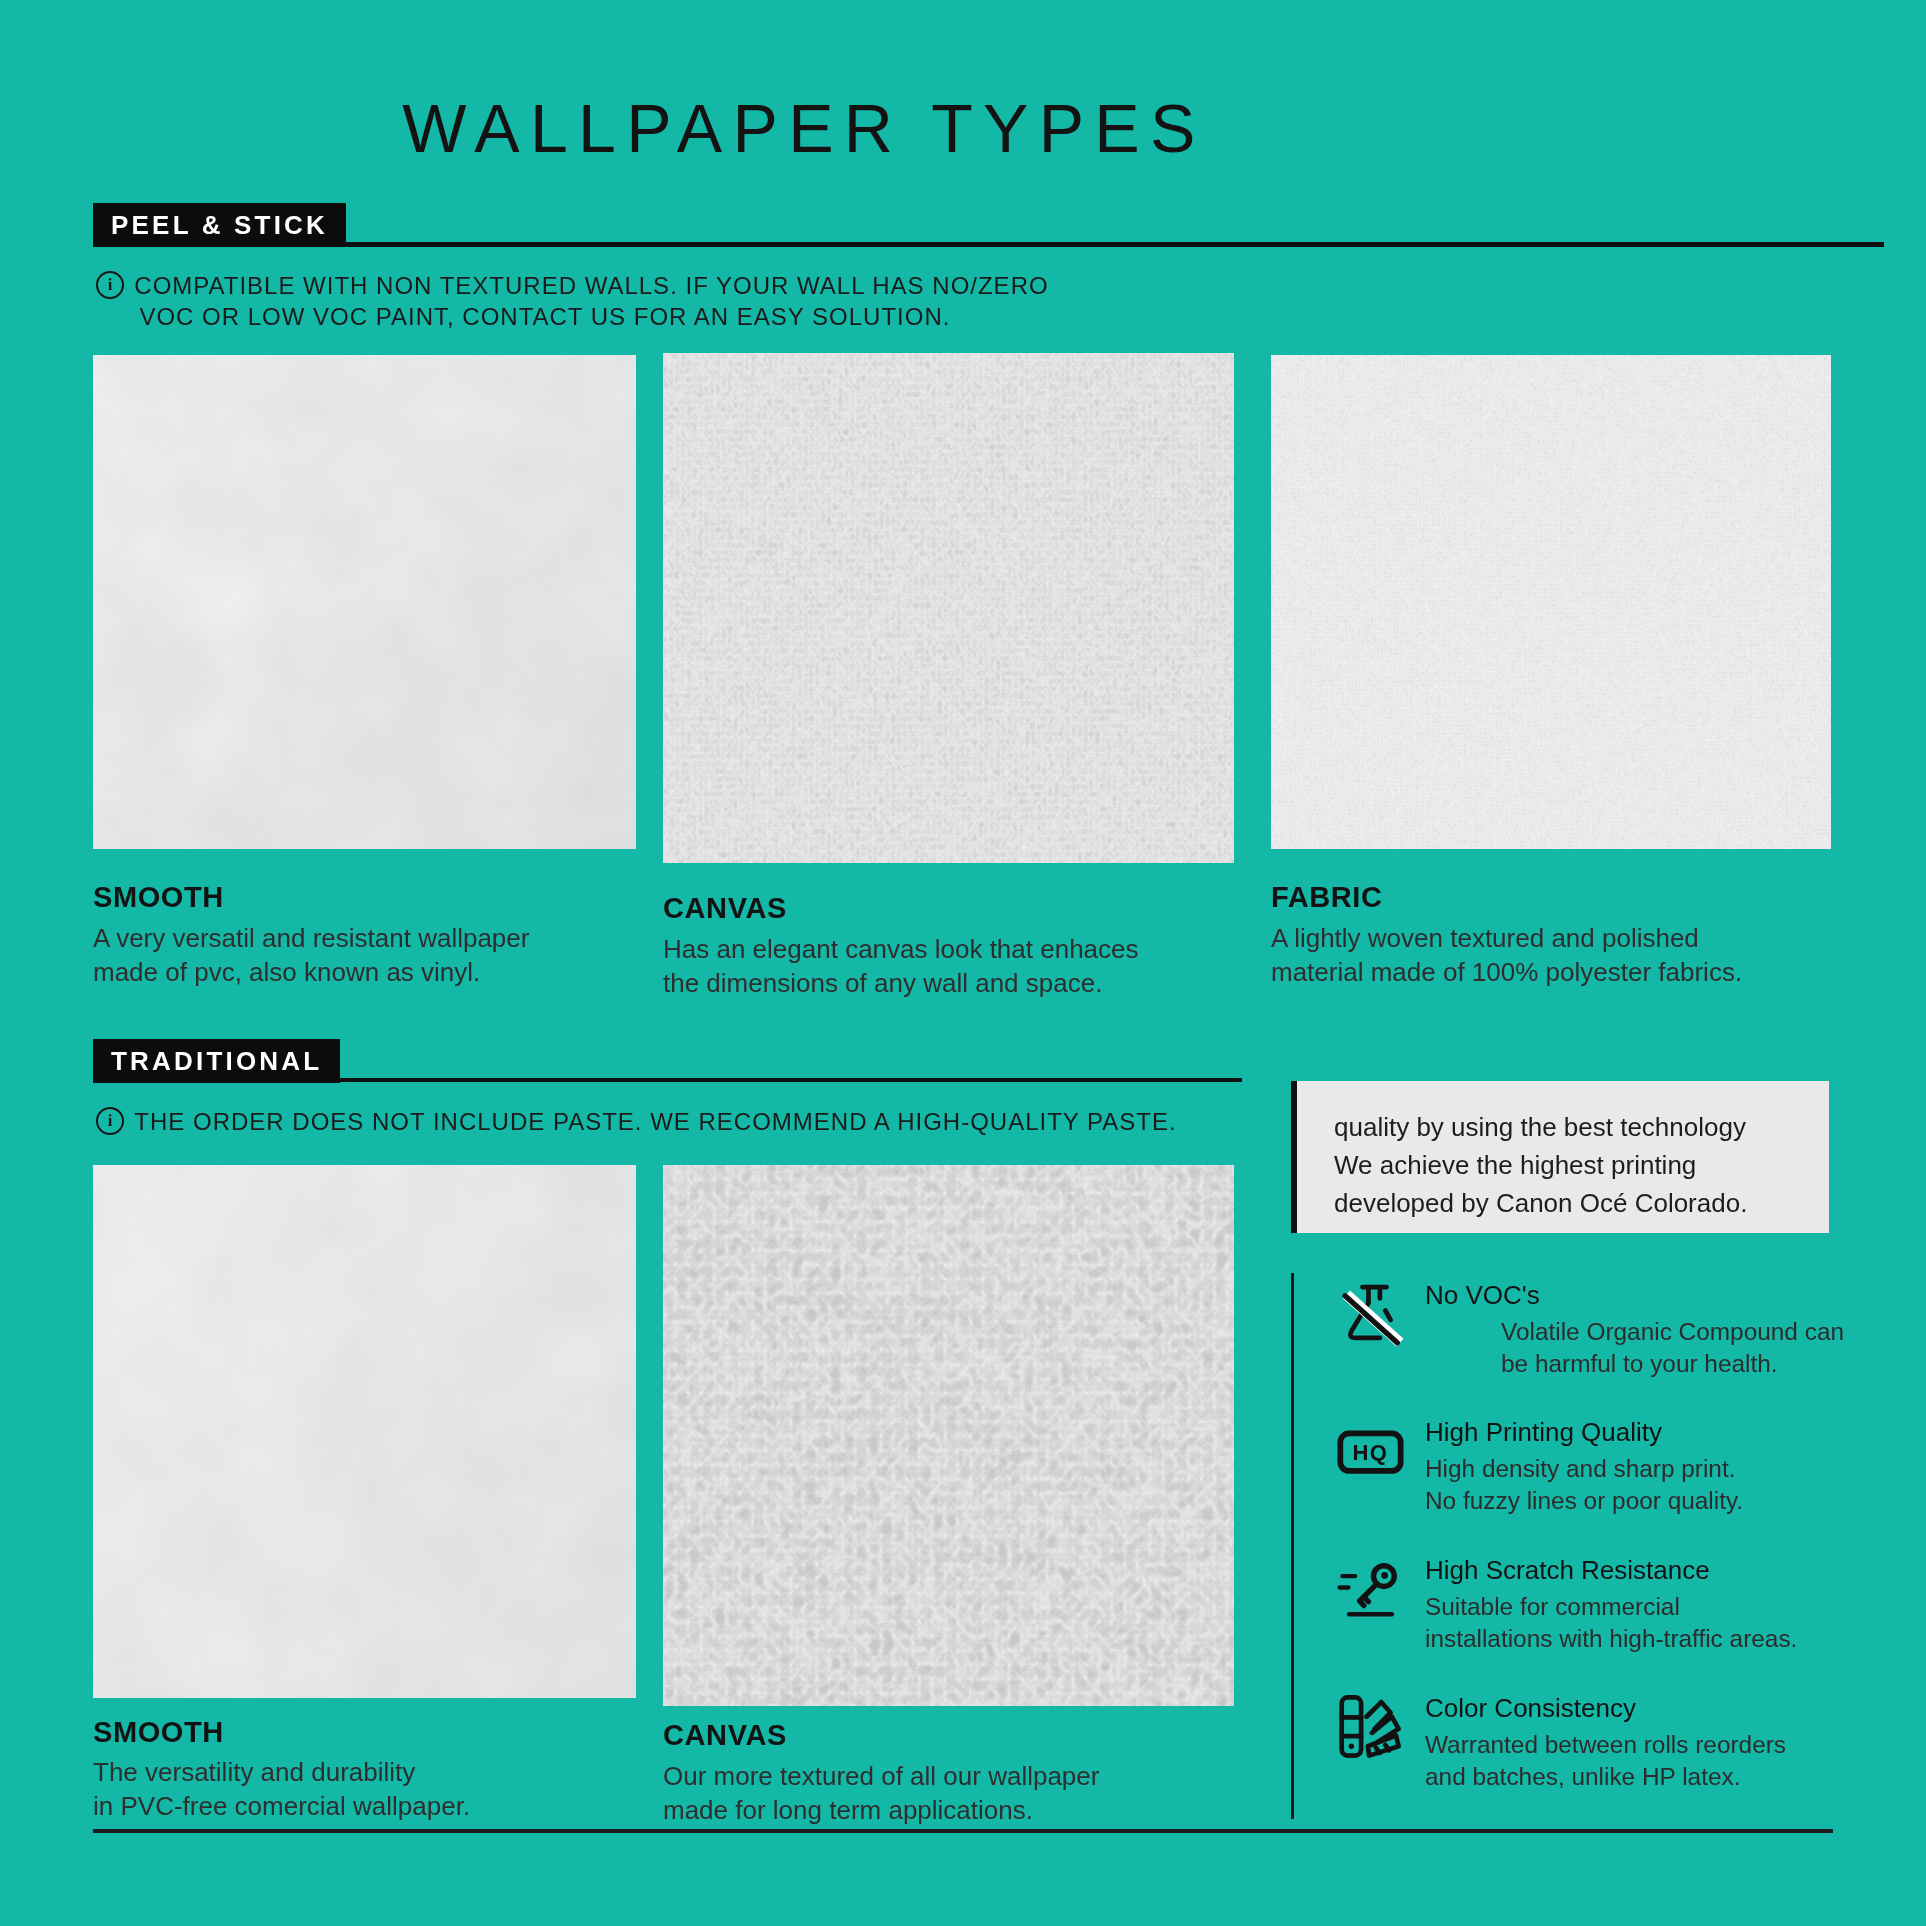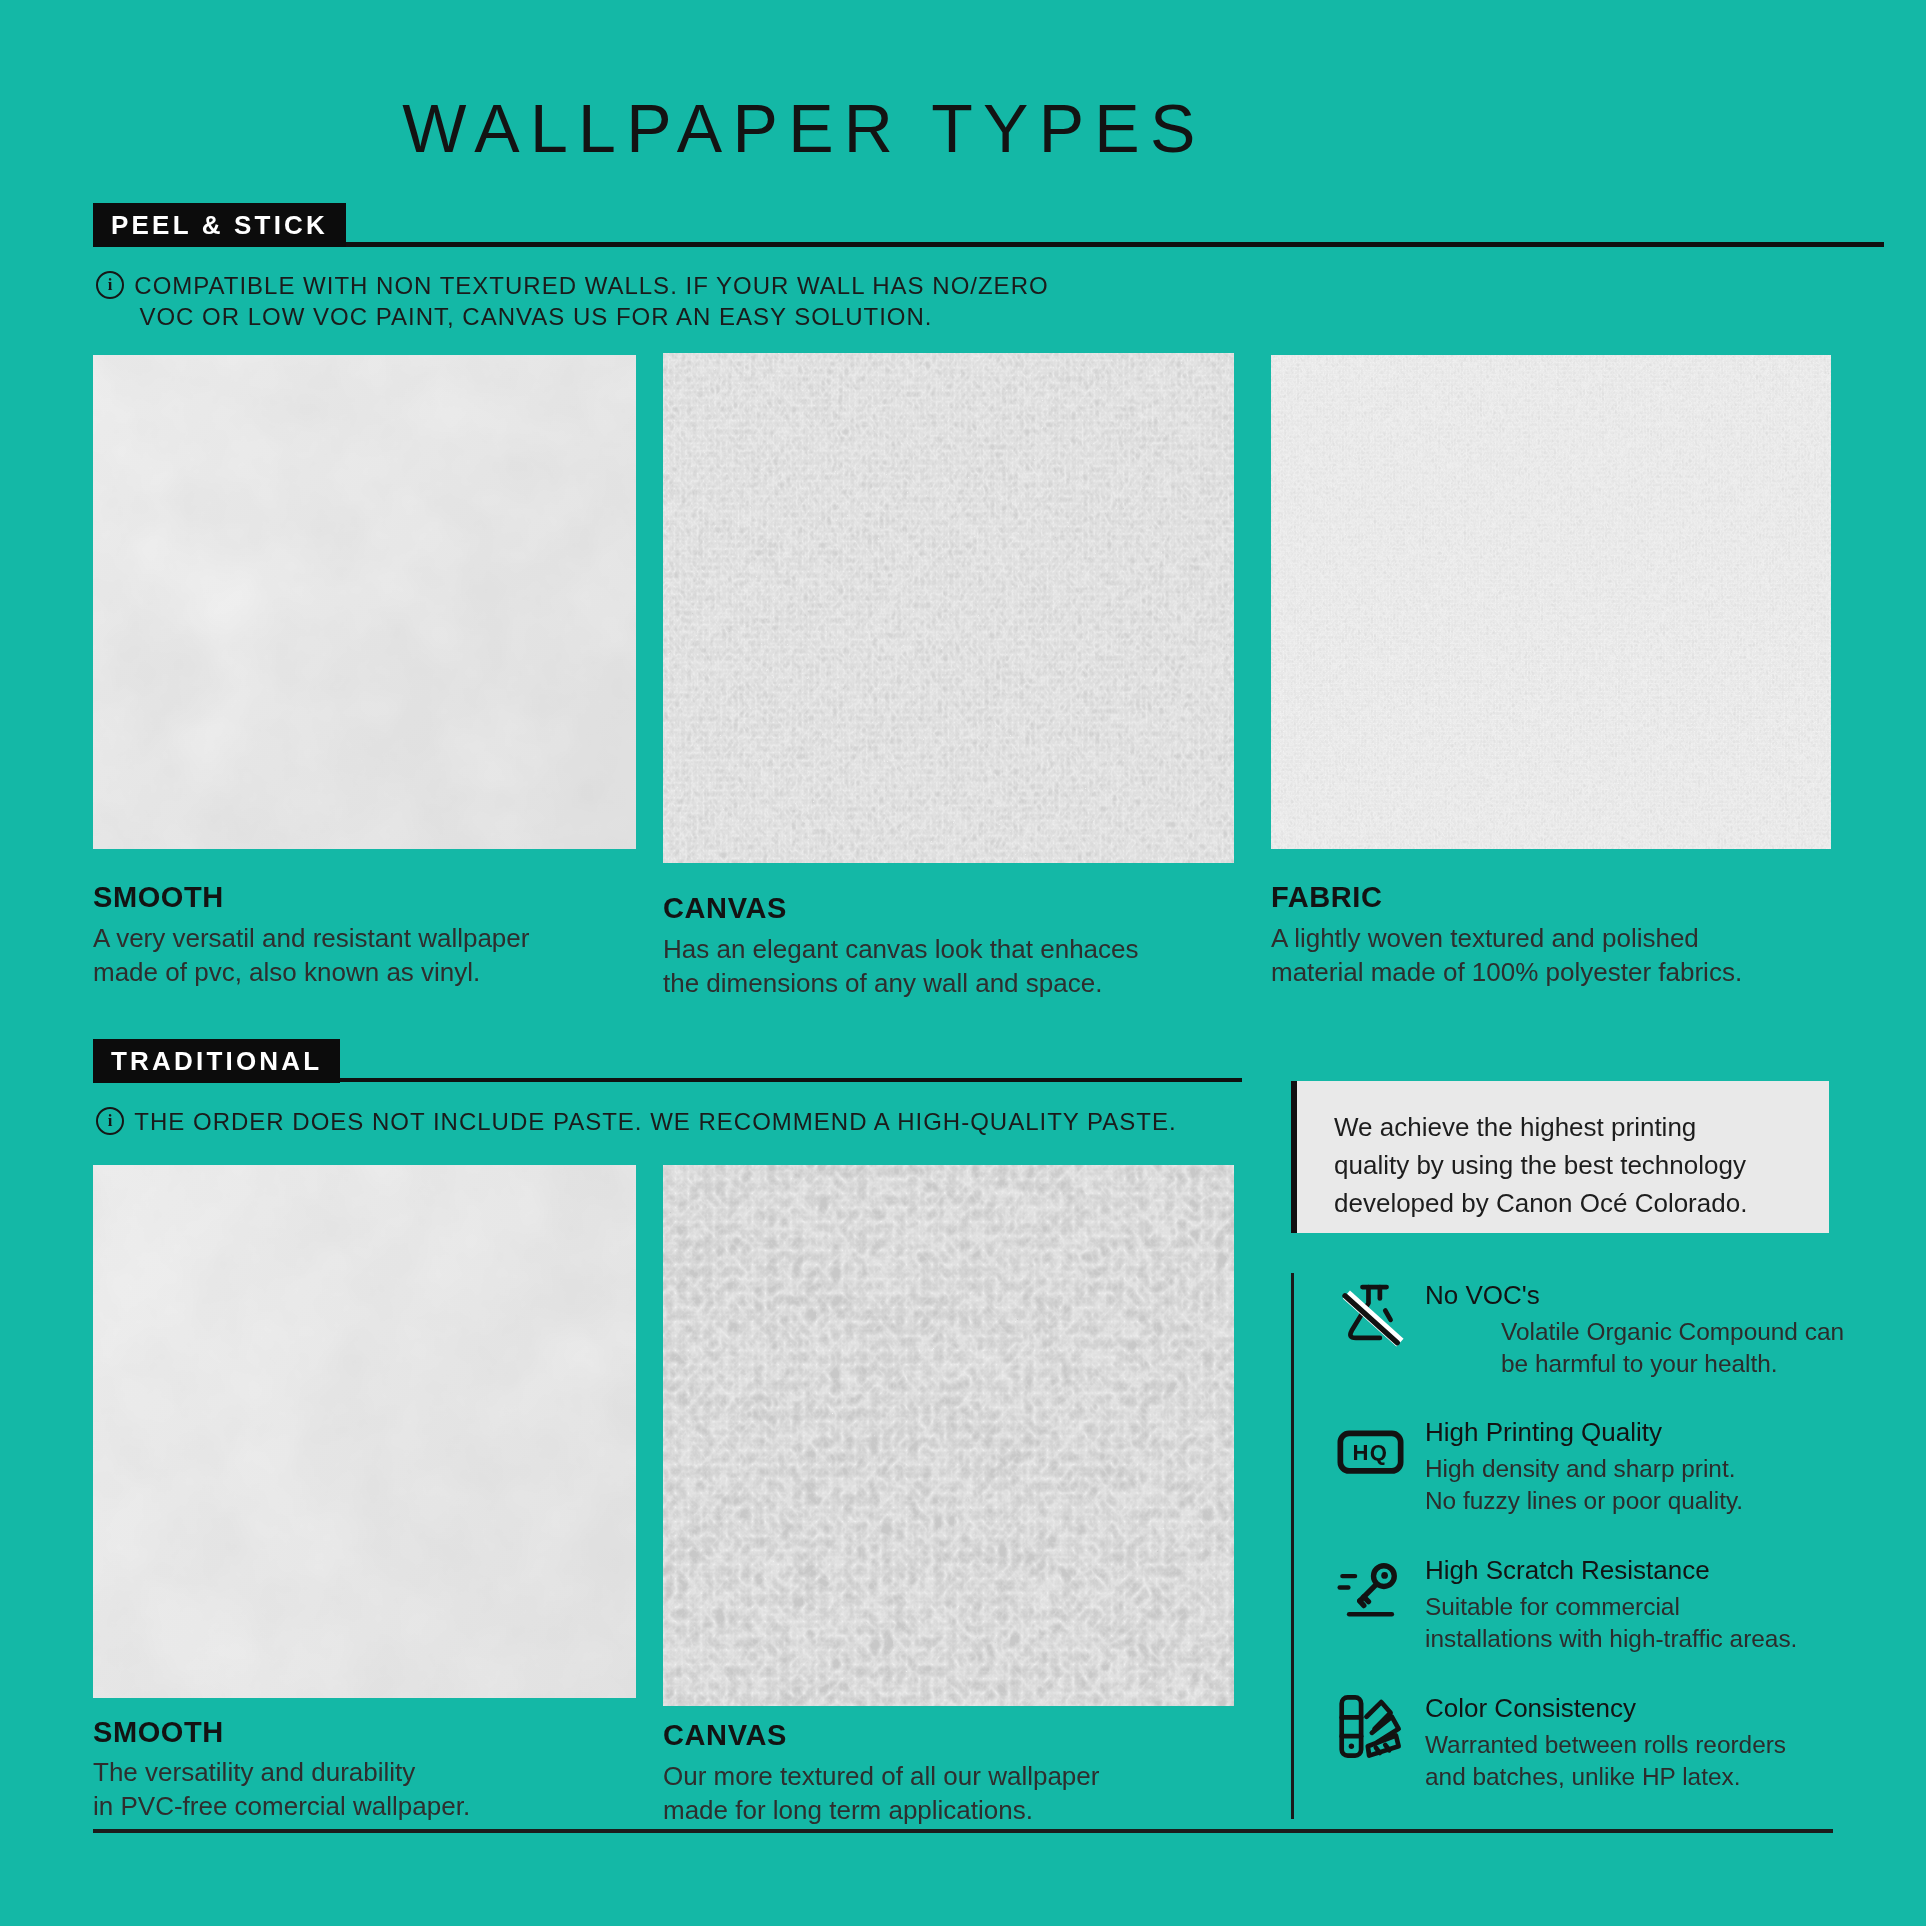--- a/index.html
+++ b/index.html
@@ -59,21 +59,21 @@
 
   <div class="abs page-title">WALLPAPER TYPES</div>
 
   <div class="abs rule" style="left:93px;top:242px;width:1791px;"></div>
   <div class="abs badge" style="left:93px;top:203px;">PEEL &amp; STICK</div>
 
   <div class="abs note" style="left:96px;top:270px;">
     <span class="info-circle">i</span>
     <div class="note-lines">
       <div>COMPATIBLE WITH NON TEXTURED WALLS. IF YOUR WALL HAS NO/ZERO</div>
-      <div class="note-line2">VOC OR LOW VOC PAINT, CANVAS US FOR AN EASY SOLUTION.</div>
+      <div class="note-line2">VOC OR LOW VOC PAINT, CONTACT US FOR AN EASY SOLUTION.</div>
     </div>
   </div>
 
   <div class="abs swatch sw-smooth" style="left:93px;top:355px;width:543px;height:494px;">
     <svg preserveAspectRatio="none" viewBox="0 0 845 770" width="543" height="494">
       <filter id="nSmooth1">
           <feTurbulence type="fractalNoise" baseFrequency="0.007" numOctaves="5" seed="7"></feTurbulence>
           <feColorMatrix type="matrix" values="0 0 0 0 0  0 0 0 0 0  0 0 0 0 0  0.45 0.45 0.45 0 0"></feColorMatrix>
         </filter>
       <rect width="100%" height="100%" filter="url(#nSmooth1)" opacity="0.07"></rect>
@@ -149,22 +149,22 @@
     <div>in PVC-free comercial wallpaper.</div>
   </div>
   <div class="abs type-title" style="left:663px;top:1719px;">CANVAS</div>
   <div class="abs type-desc" style="left:663px;top:1759px;">
     <div>Our more textured of all our wallpaper</div>
     <div>made for long term applications.</div>
   </div>
 
   <div class="abs panel-box">
     <div class="statement">
+      <div>quality by using the best technology</div>
       <div>We achieve the highest printing</div>
-      <div>quality by using the best technology</div>
       <div>developed by Canon Océ Colorado.</div>
     </div>
   </div>
 
   <div class="abs features-vline"></div>
 
   <div class="abs feature-icon" style="left:1335px;top:1279px;">
     <svg viewBox="0 0 100 100" width="67" height="67">
       <g class="icon-stroke" stroke-width="7">
         <path d="M38 9 H74"></path>

